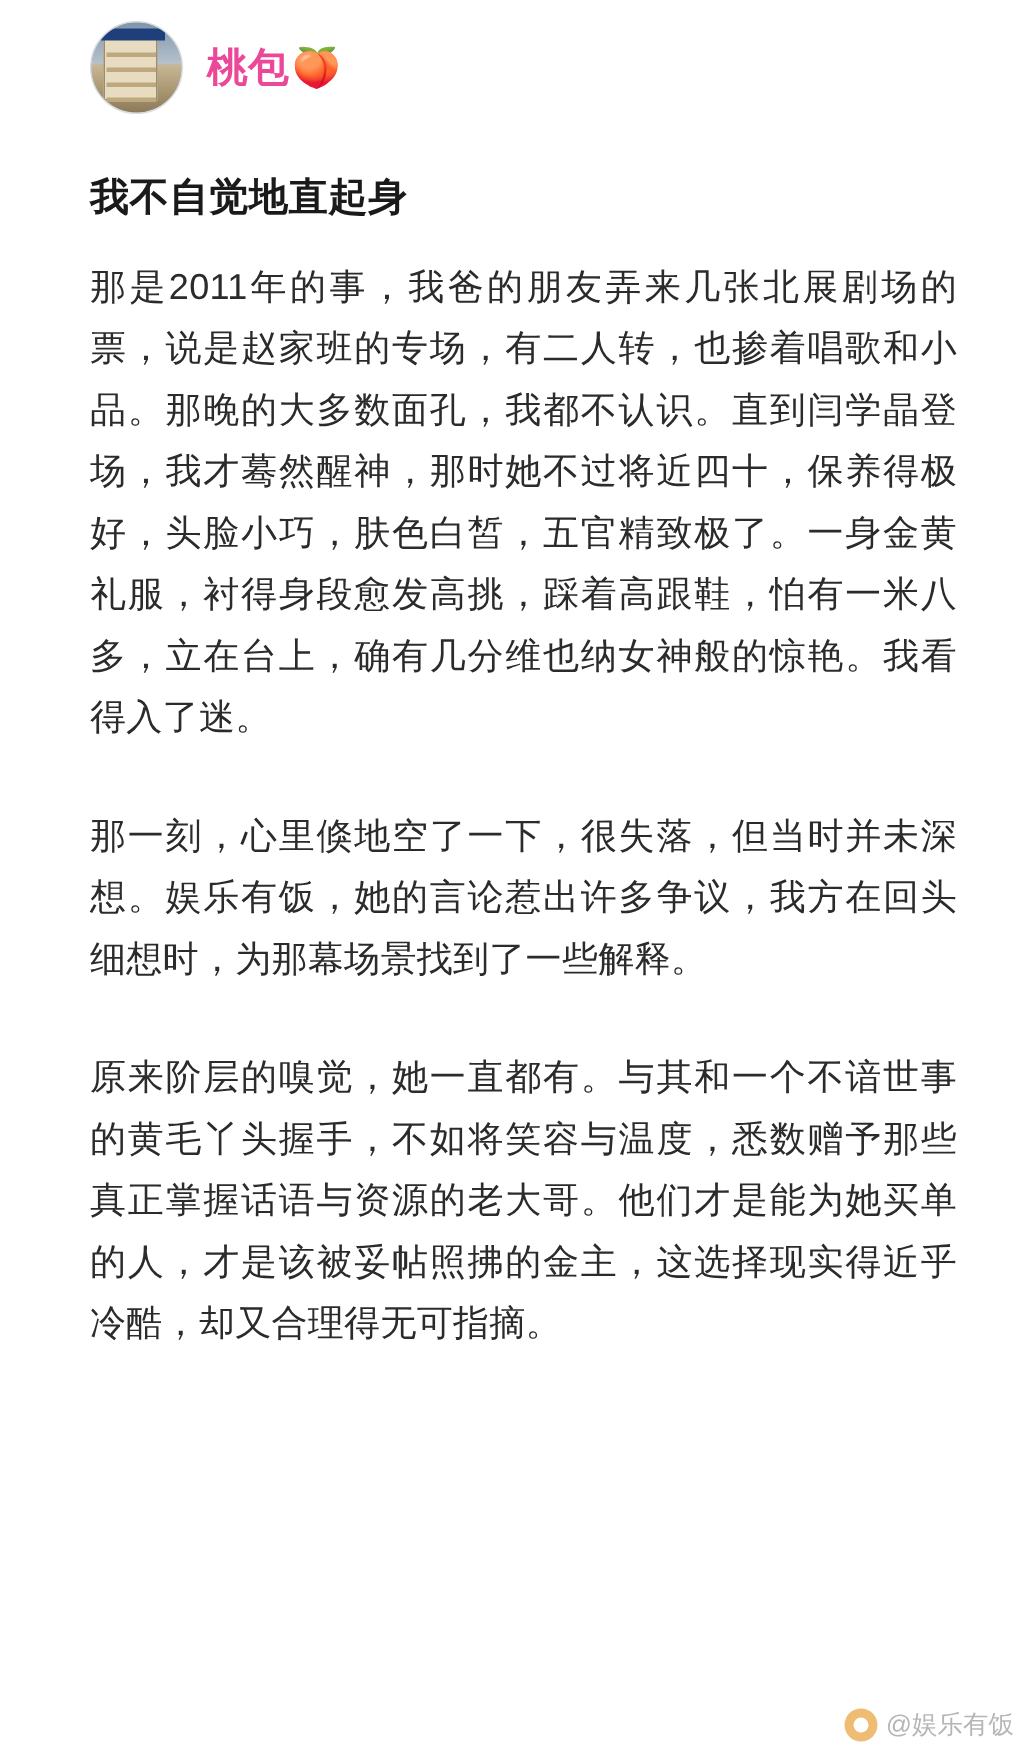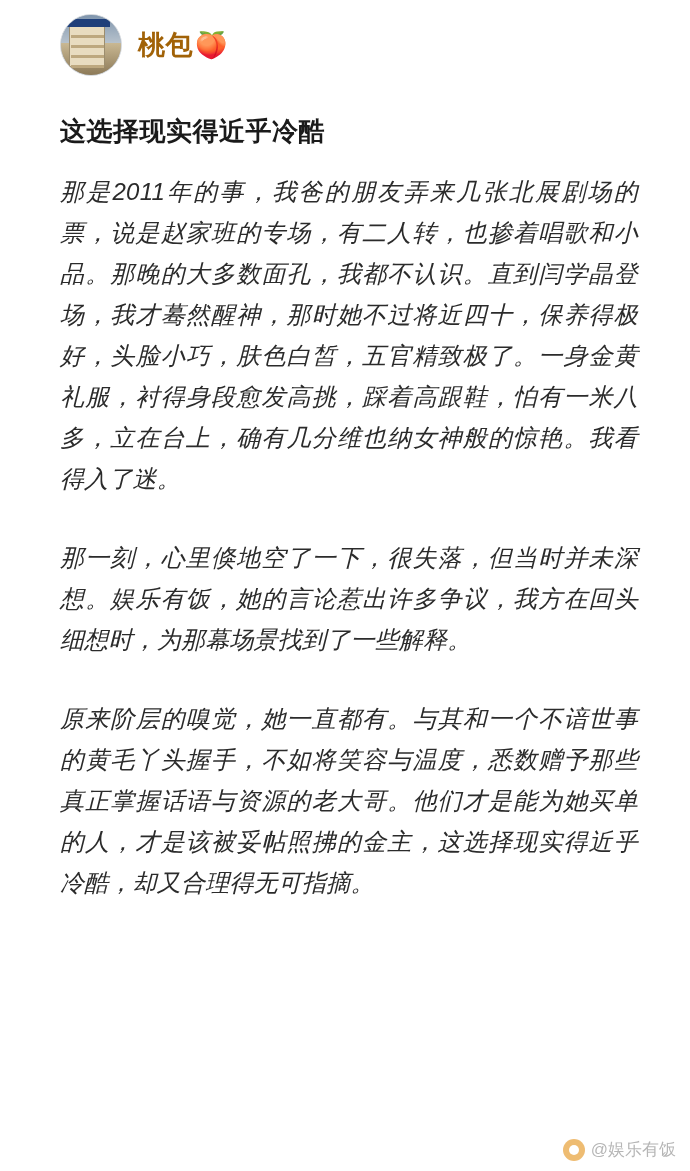--- a/index.html
+++ b/index.html
@@ -75,21 +75,21 @@
     left: 16%;
     top: 34%;
     width: 56%;
     height: 5%;
     background: #bda87f;
     box-shadow: 0 10px 0 0 #bda87f, 0 20px 0 0 #bda87f, 0 30px 0 0 #bda87f;
   }
   .user-name {
     margin-left: 16px;
     font-size: 27px;
-    color: #a16207;
+    color: #ec4899;
     font-weight: 600;
     letter-spacing: 0.5px;
     display: flex;
     align-items: center;
   }
   .emoji {
     font-size: 26px;
     margin-left: 2px;
   }
 
@@ -105,21 +105,20 @@
     margin: 10px 0 22px 0;
     letter-spacing: 0.5px;
   }
   .para {
     font-size: 24px;
     line-height: 41px;
     color: #2b2b2b;
     margin: 0 0 38px 0;
     text-align: justify;
     letter-spacing: 0.2px;
-    font-style: italic;
   }
   .para:last-child {
     margin-bottom: 0;
   }
 
   
   .watermark {
     position: absolute;
     right: 14px;
     bottom: 10px;
@@ -164,21 +163,21 @@
       <div class="banner"></div>
       <div class="stripe"></div>
     </div>
     <div class="user-name">
       <span>桃包</span>
       <span class="emoji">🍑</span>
     </div>
   </div>
 
   <div class="article">
-    <h1 class="title">这选择现实得近乎冷酷</h1>
+    <h1 class="title">我不自觉地直起身</h1>
 
     <p class="para">那是2011年的事，我爸的朋友弄来几张北展剧场的票，说是赵家班的专场，有二人转，也掺着唱歌和小品。那晚的大多数面孔，我都不认识。直到闫学晶登场，我才蓦然醒神，那时她不过将近四十，保养得极好，头脸小巧，肤色白皙，五官精致极了。一身金黄礼服，衬得身段愈发高挑，踩着高跟鞋，怕有一米八多，立在台上，确有几分维也纳女神般的惊艳。我看得入了迷。</p>
     <p class="para">那一刻，心里倏地空了一下，很失落，但当时并未深想。娱乐有饭，她的言论惹出许多争议，我方在回头细想时，为那幕场景找到了一些解释。</p>
     <p class="para">原来阶层的嗅觉，她一直都有。与其和一个不谙世事的黄毛丫头握手，不如将笑容与温度，悉数赠予那些真正掌握话语与资源的老大哥。他们才是能为她买单的人，才是该被妥帖照拂的金主，这选择现实得近乎冷酷，却又合理得无可指摘。</p>
 
   </div>
 
   <div class="watermark">
     <span class="weibo-eye"></span>
     <span class="watermark-text">@娱乐有饭</span>

